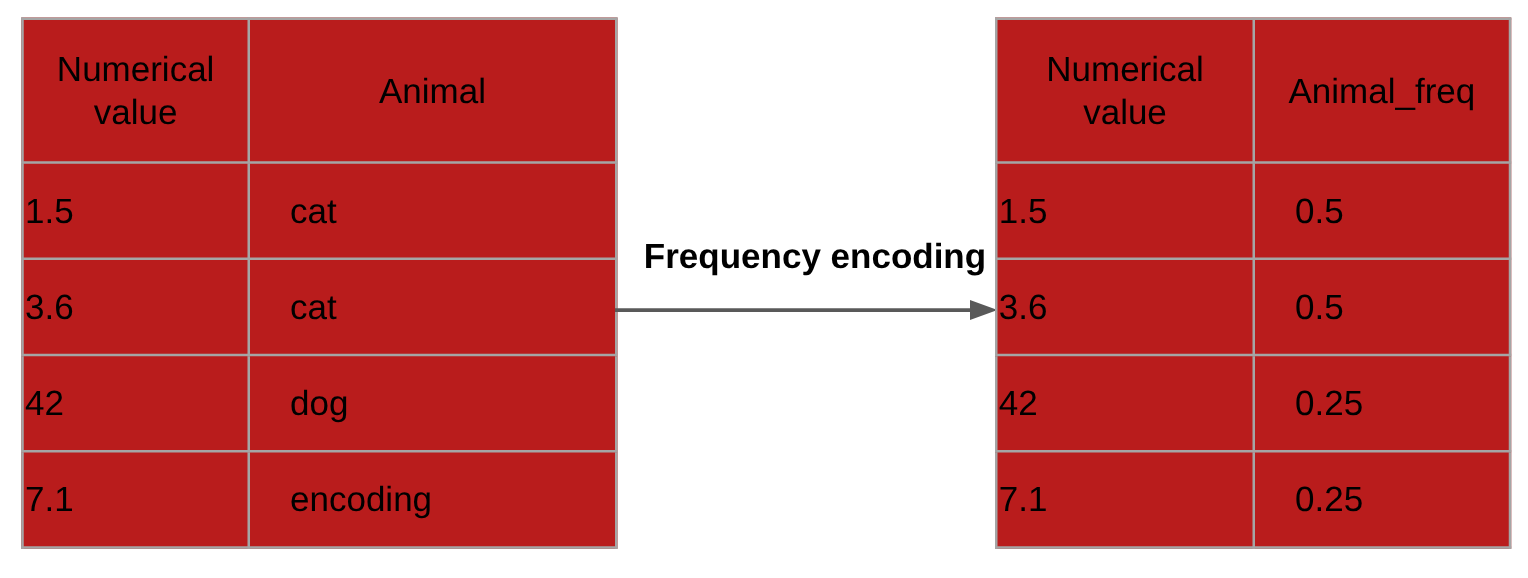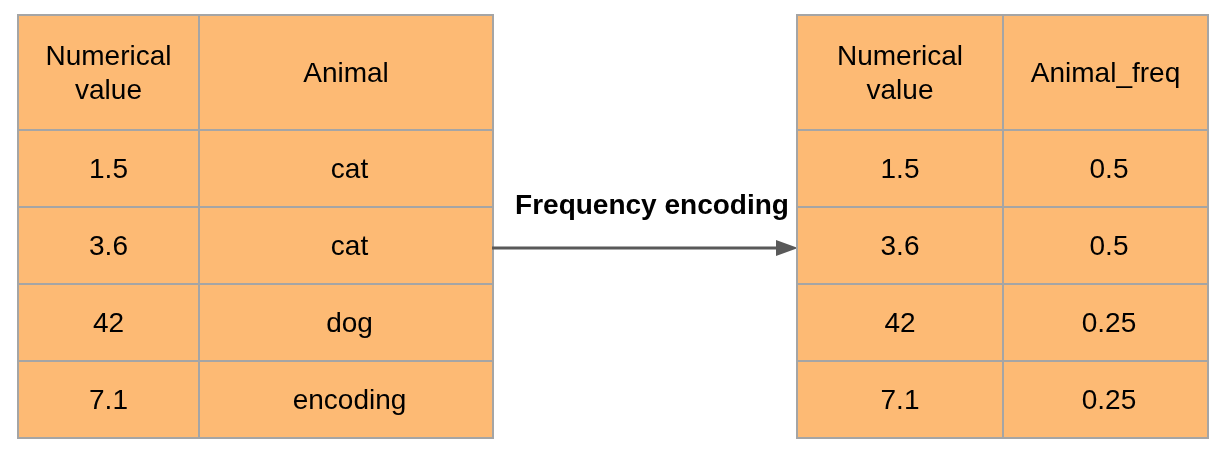--- a/index.html
+++ b/index.html
@@ -12,38 +12,38 @@
     overflow: hidden;
   }
   .canvas { position: absolute; left: 0; top: 0; width: 1222px; height: 462px; }
 
   table.data-table {
     position: absolute;
     top: 14px;
     border-collapse: collapse;
     table-layout: fixed;
     font-size: 28px;
-    background: #fdba74;
+    background: #b91c1c;
   }
   #left-table  { left: 17px; }
   #right-table { left: 796px; }
 
   table.data-table th,
   table.data-table td {
     border: 2px solid #a5a5a5;
     font-weight: 400;
     vertical-align: middle;
     overflow: hidden;
   }
   table.data-table thead tr { height: 115px; }
   table.data-table tbody tr { height: 77px; }
 
   th.hdr { text-align: center; line-height: 1.2; padding: 0 8px; }
-  td.cell-center { text-align: center; }
-  td.cell-left   { text-align: center; padding-left: 8px; }
+  td.cell-center { text-align: left; }
+  td.cell-left   { text-align: left; padding-left: 32px; }
 
   #left-table  col.c1 { width: 181px; }
   #left-table  col.c2 { width: 294px; }
   #right-table col.c1 { width: 206px; }
   #right-table col.c2 { width: 205px; }
 
   .transform-zone {
     position: absolute;
     left: 492px; top: 0;
     width: 306px; height: 462px;

